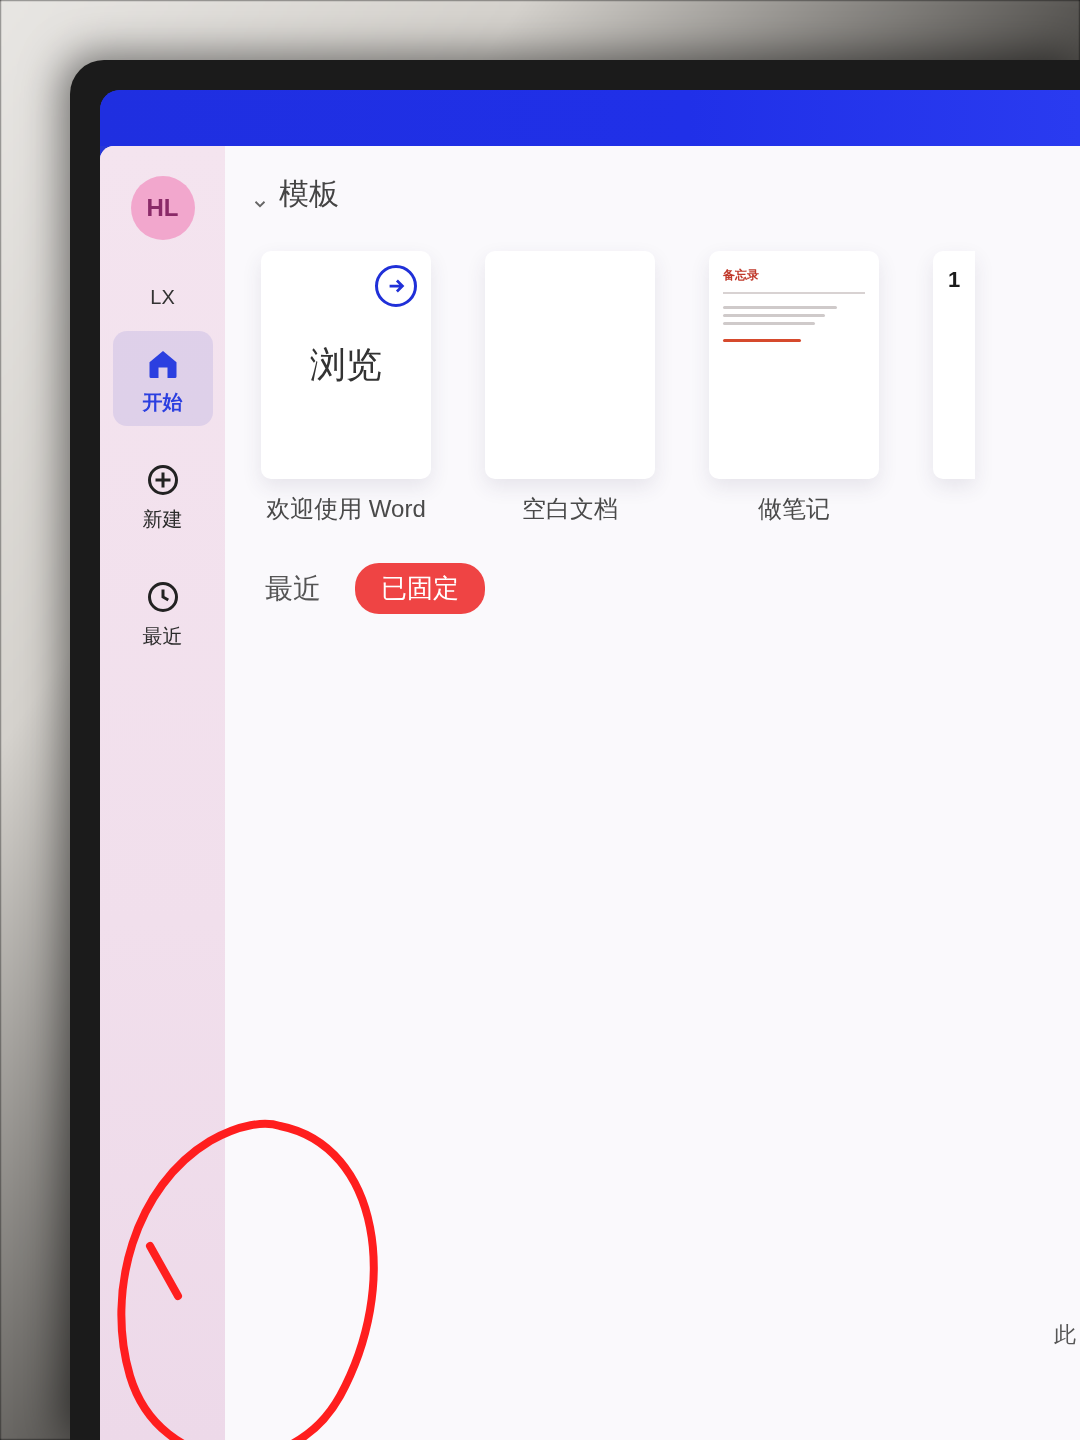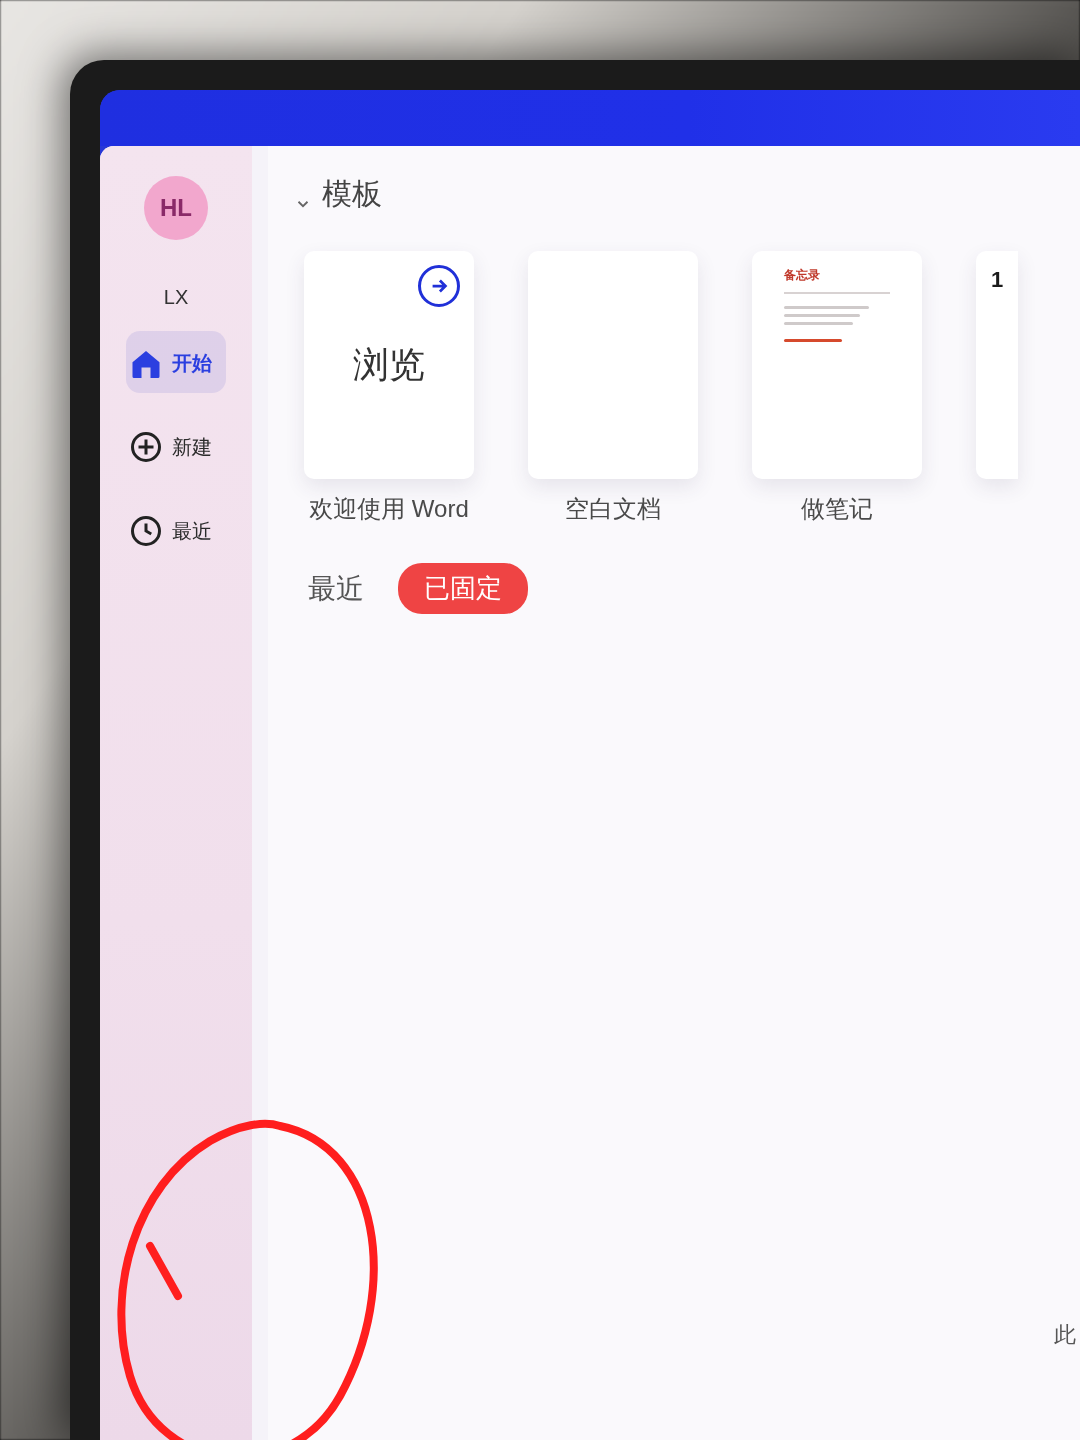--- a/index.html
+++ b/index.html
@@ -36,72 +36,71 @@
     position: absolute;
     left: 0; right: 0; top: 56px; bottom: 0;
     display: flex;
     background: #f5f3f9;
     border-radius: 14px 0 0 0;
     overflow: hidden;
   }
 
   
   .sidebar {
-    width: 152px;
+    width: 125px;
     background: linear-gradient(180deg,#f4e4ef 0%, #f1dfec 60%, #edd9e9 100%);
     display: flex; flex-direction: column; align-items: center;
     padding-top: 30px;
     gap: 22px;
     color: #3a3a3a;
   }
   .avatar {
     width: 64px; height: 64px; border-radius: 50%;
     background: #f2a7cd;
     display:flex; align-items:center; justify-content:center;
     color:#8a2a68; font-weight:600; font-size:24px;
   }
   .avatar-name { font-size: 20px; margin-top:24px; color:#333; }
   .nav-item {
-    display:flex; flex-direction:row; align-items:center; gap:6px;
+    display:flex; flex-direction:column; align-items:center; gap:6px;
     width: 100px; padding: 12px 0 10px; border-radius: 14px;
     cursor: pointer;
     color:#2b2b2b;
   }
   .nav-item.active { background: rgba(40,50,200,.10); }
   .nav-item .lbl { font-size: 20px; }
   .nav-item.active .lbl { color:#2b3fe0; font-weight:600; }
   .nav-icon { width:40px; height:40px; display:flex; align-items:center; justify-content:center; }
   .nav-icon svg { width:36px; height:36px; }
 
   
   .main {
     flex:1; background:#faf9fc; padding: 28px 0 0 26px;
     display:flex; flex-direction:column;
     overflow:hidden;
     position:relative;
-    margin-left:16px;
   }
   .section-header { display:flex; align-items:center; gap:10px; font-size:30px; color:#444; }
   .section-header .chev { width:18px; height:18px; }
 
   .template-row { display:flex; gap:54px; margin-top:36px; padding-left:10px; }
   .template { display:flex; flex-direction:column; align-items:center; gap:14px; cursor:pointer; }
   .thumb {
     width:170px; height:228px; background:#fff; border-radius:10px;
     box-shadow: 0 8px 20px rgba(60,50,90,.10);
     position:relative; overflow:hidden;
     display:flex; align-items:center; justify-content:center;
     font-size:36px; color:#333; font-weight:400;
   }
   .thumb .arrow-circ{
     position:absolute; top:14px; right:14px; width:42px;height:42px;border-radius:50%;
     border:3px solid #2030d8; display:flex;align-items:center;justify-content:center;
   }
   .thumb .arrow-circ svg{width:22px;height:22px;}
-  .thumb.notes{ padding:16px 32px; display:block; }
+  .thumb.notes{ padding:16px 14px; display:block; }
   .thumb.notes .nt-title{ font-size:12px; color:#c0392b; font-weight:600;}
   .thumb.notes .nt-line{ height:1.5px;background:#d8d2d2; margin:8px 0 12px;}
   .thumb.notes .nt-bullet{ height:3px;background:#cfcaca;border-radius:2px;margin:5px 0; }
   .thumb.notes .nt-bullet.w80{width:80%;} .thumb.notes .nt-bullet.w65{width:65%;} .thumb.notes .nt-bullet.w72{width:72%;}
   .thumb.notes .nt-red{ height:3px;background:#d64a2d;width:55%;border-radius:2px;margin-top:14px;}
 
   .thumb.cut { width:42px; border-radius:10px 0 0 10px; align-items:flex-start; padding:16px 6px; font-size:22px; font-weight:700; color:#1b1b1b;}
 
   .template .cap { font-size:24px; color:#4a4a4a; }
 

